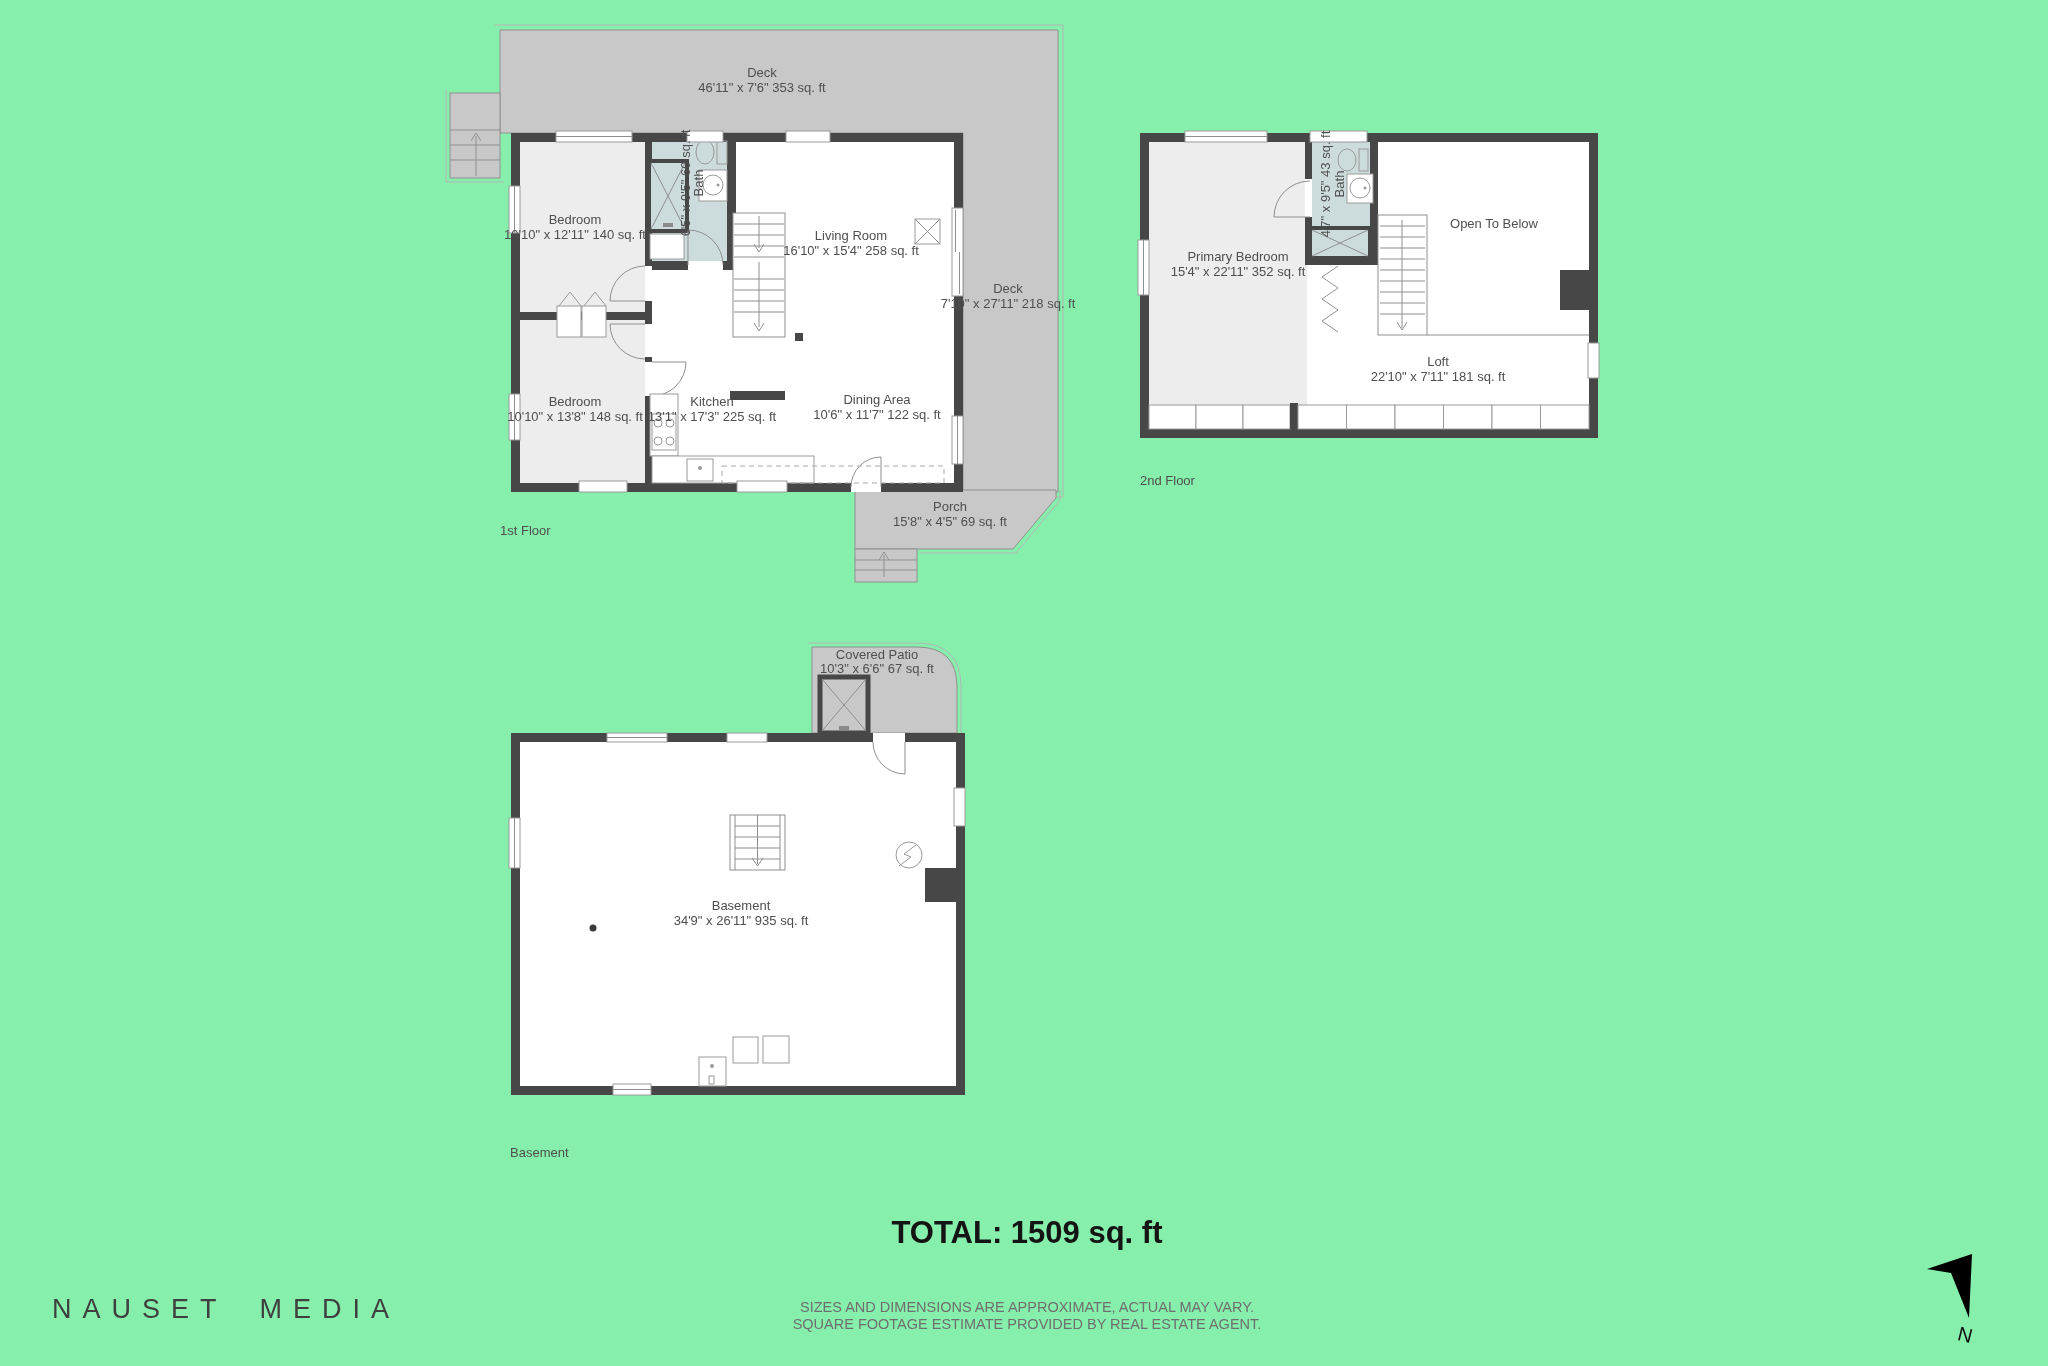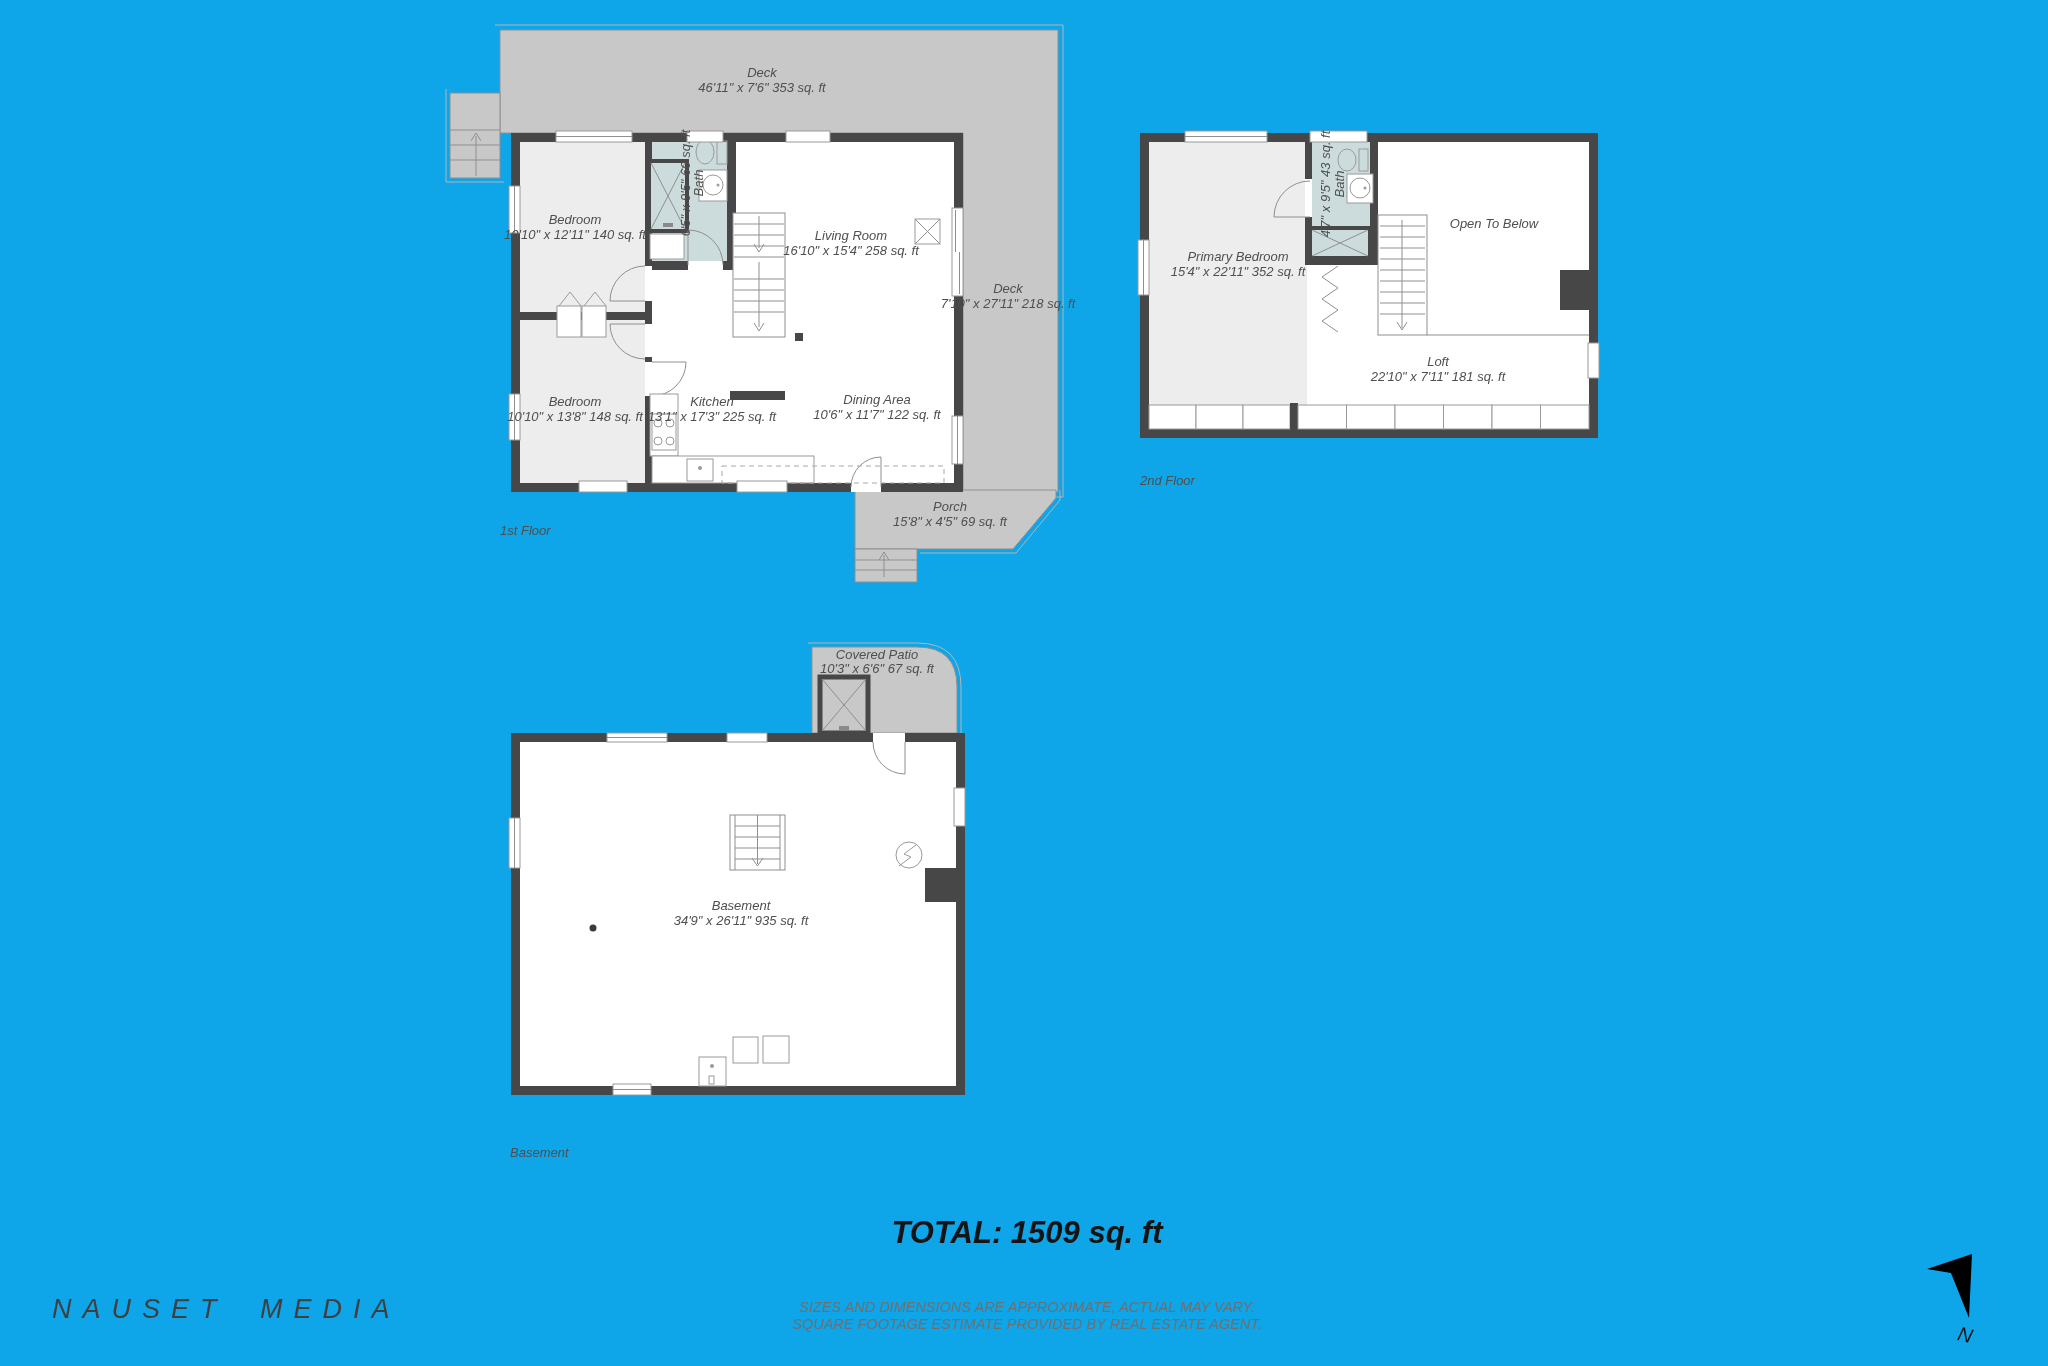--- a/index.html
+++ b/index.html
@@ -1,17 +1,17 @@
 <!DOCTYPE html>
 <html><head>
 <meta charset="utf-8">
 <style>
   html,body{margin:0;padding:0;background:#ffffff;}
-  #stage{position:relative;width:2048px;height:1366px;background:#0ea5e9;overflow:hidden;
-         font-family:"Liberation Sans",sans-serif;font-style:italic;}
+  #stage{position:relative;width:2048px;height:1366px;background:#86efac;overflow:hidden;
+         font-family:"Liberation Sans",sans-serif;}
   svg{position:absolute;inset:0;}
   .lbl{font-family:"Liberation Sans",sans-serif;font-size:13px;fill:#4f4f4f;text-anchor:middle;}
   .lbl-left{font-family:"Liberation Sans",sans-serif;font-size:13px;fill:#4f4f4f;text-anchor:start;}
   .total{font-family:"Liberation Sans",sans-serif;font-size:31px;font-weight:bold;fill:#141414;text-anchor:middle;}
   .disc{font-family:"Liberation Sans",sans-serif;font-size:14.5px;fill:#6f6f6f;text-anchor:middle;}
   .brand{font-family:"Liberation Sans",sans-serif;font-size:27px;fill:#3f3f3f;letter-spacing:11px;word-spacing:14px;}
   .north{font-family:"Liberation Sans",sans-serif;font-size:20px;fill:#111;}
   .wall{fill:#474747;}
   .deck{fill:#c8c8c8;stroke:#909090;stroke-width:1;}
   .edge{fill:none;stroke:#b5b5b5;stroke-width:1;}

